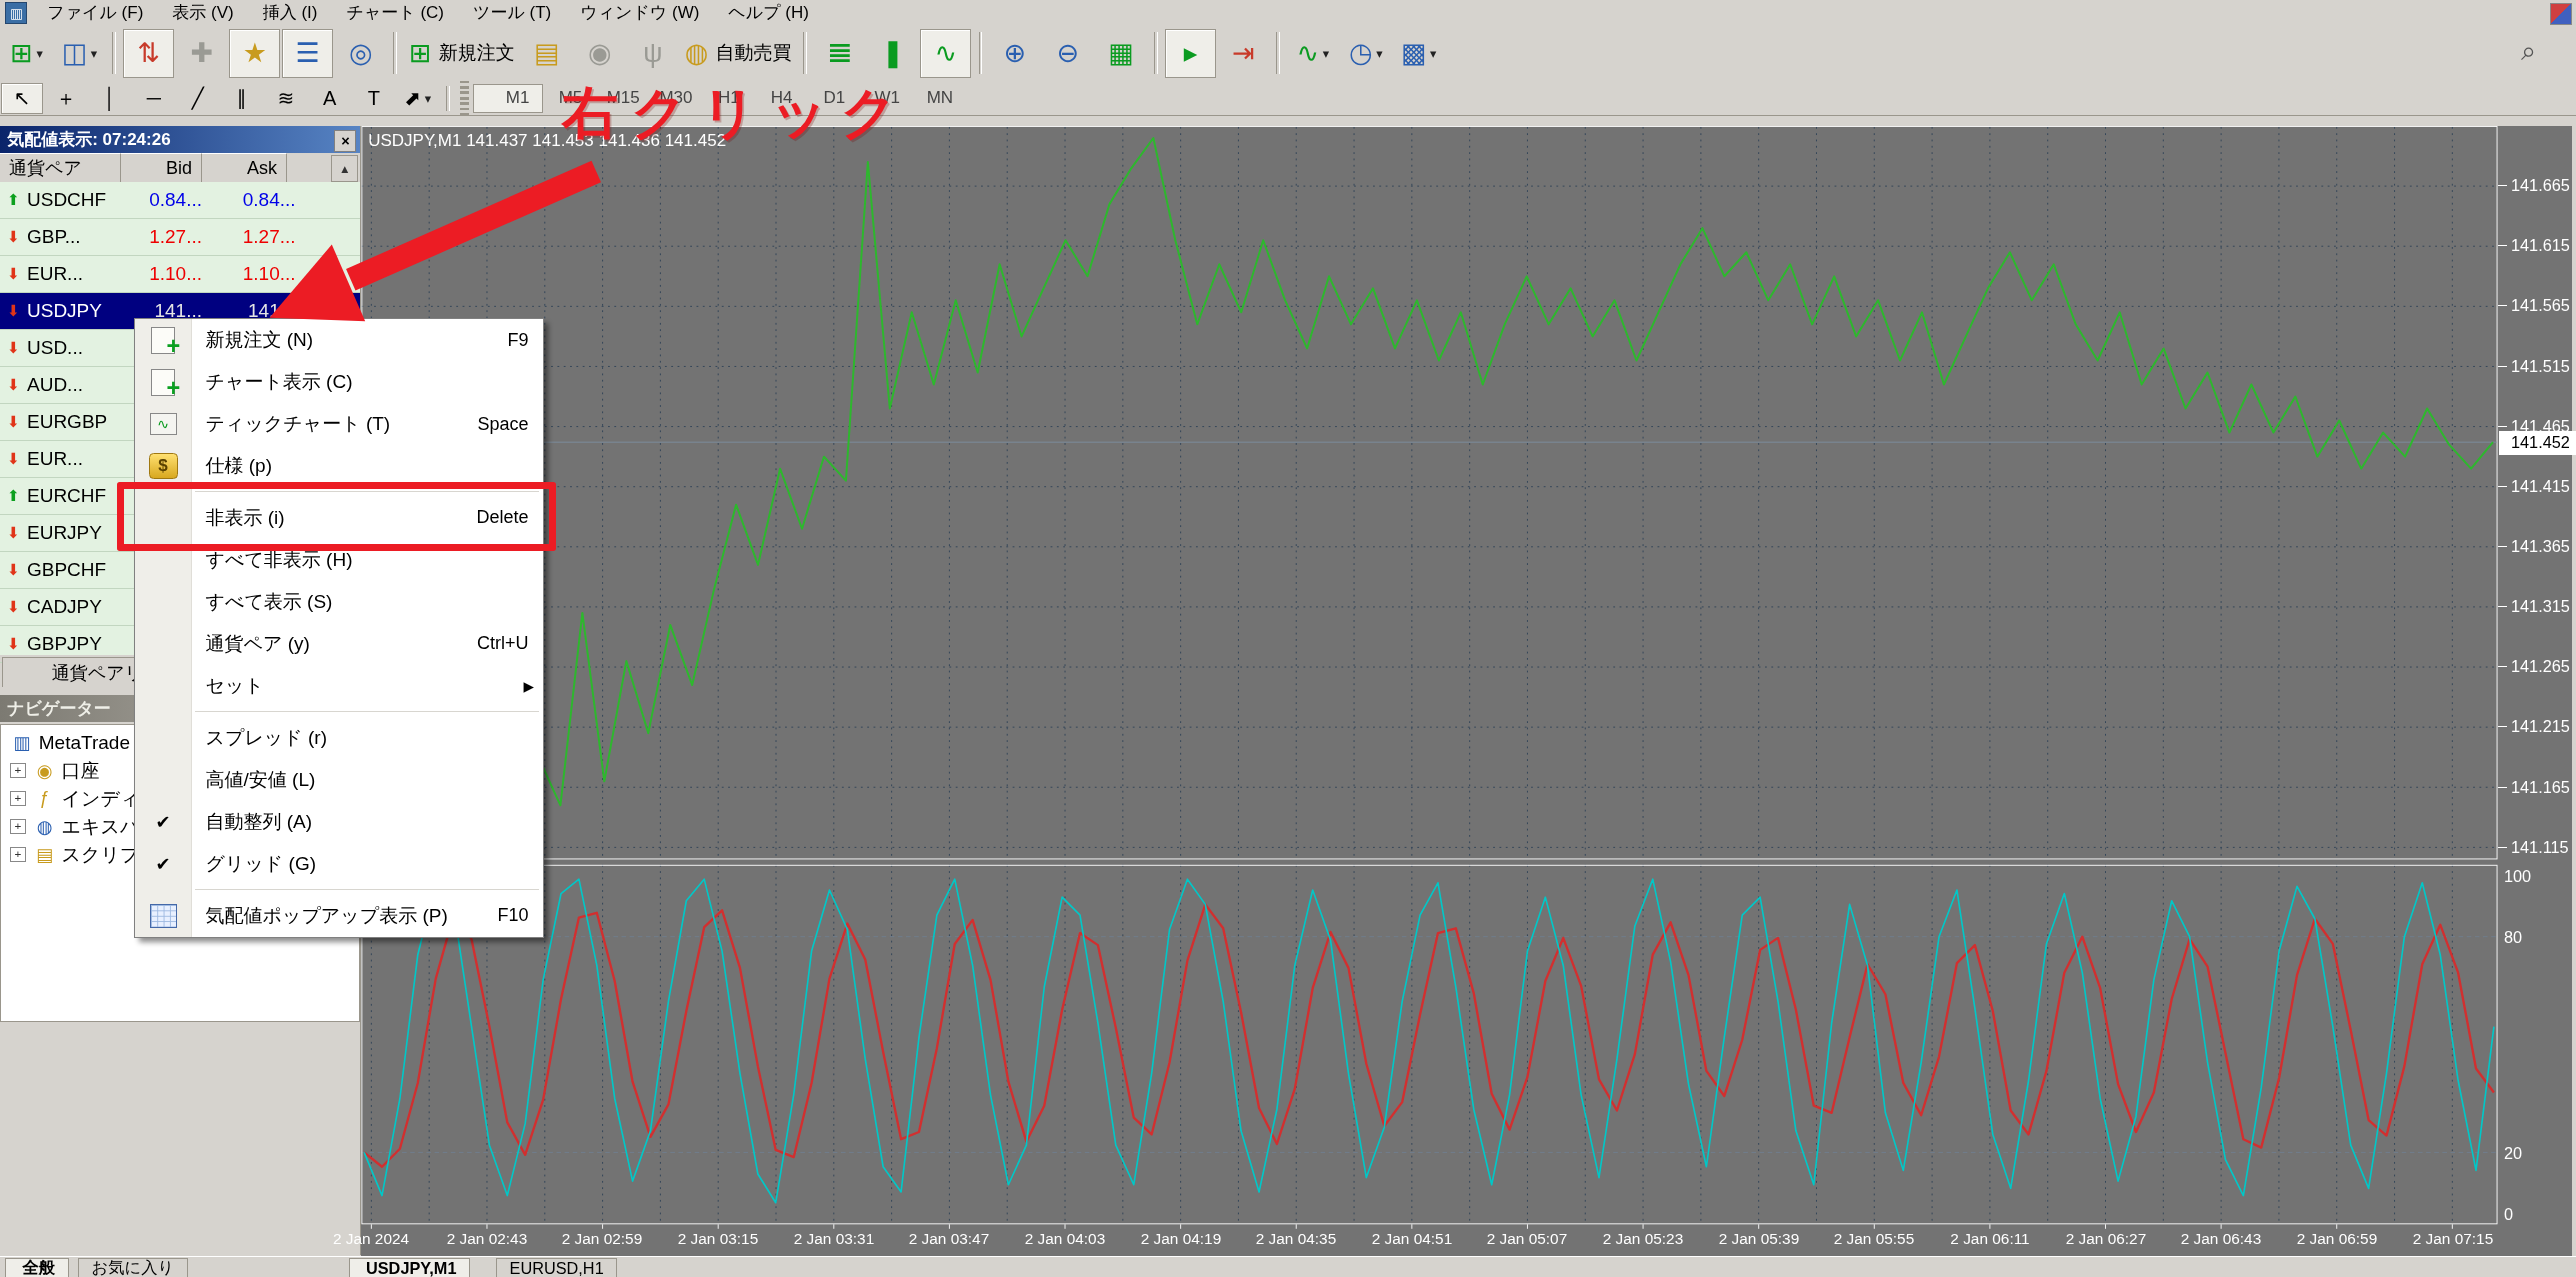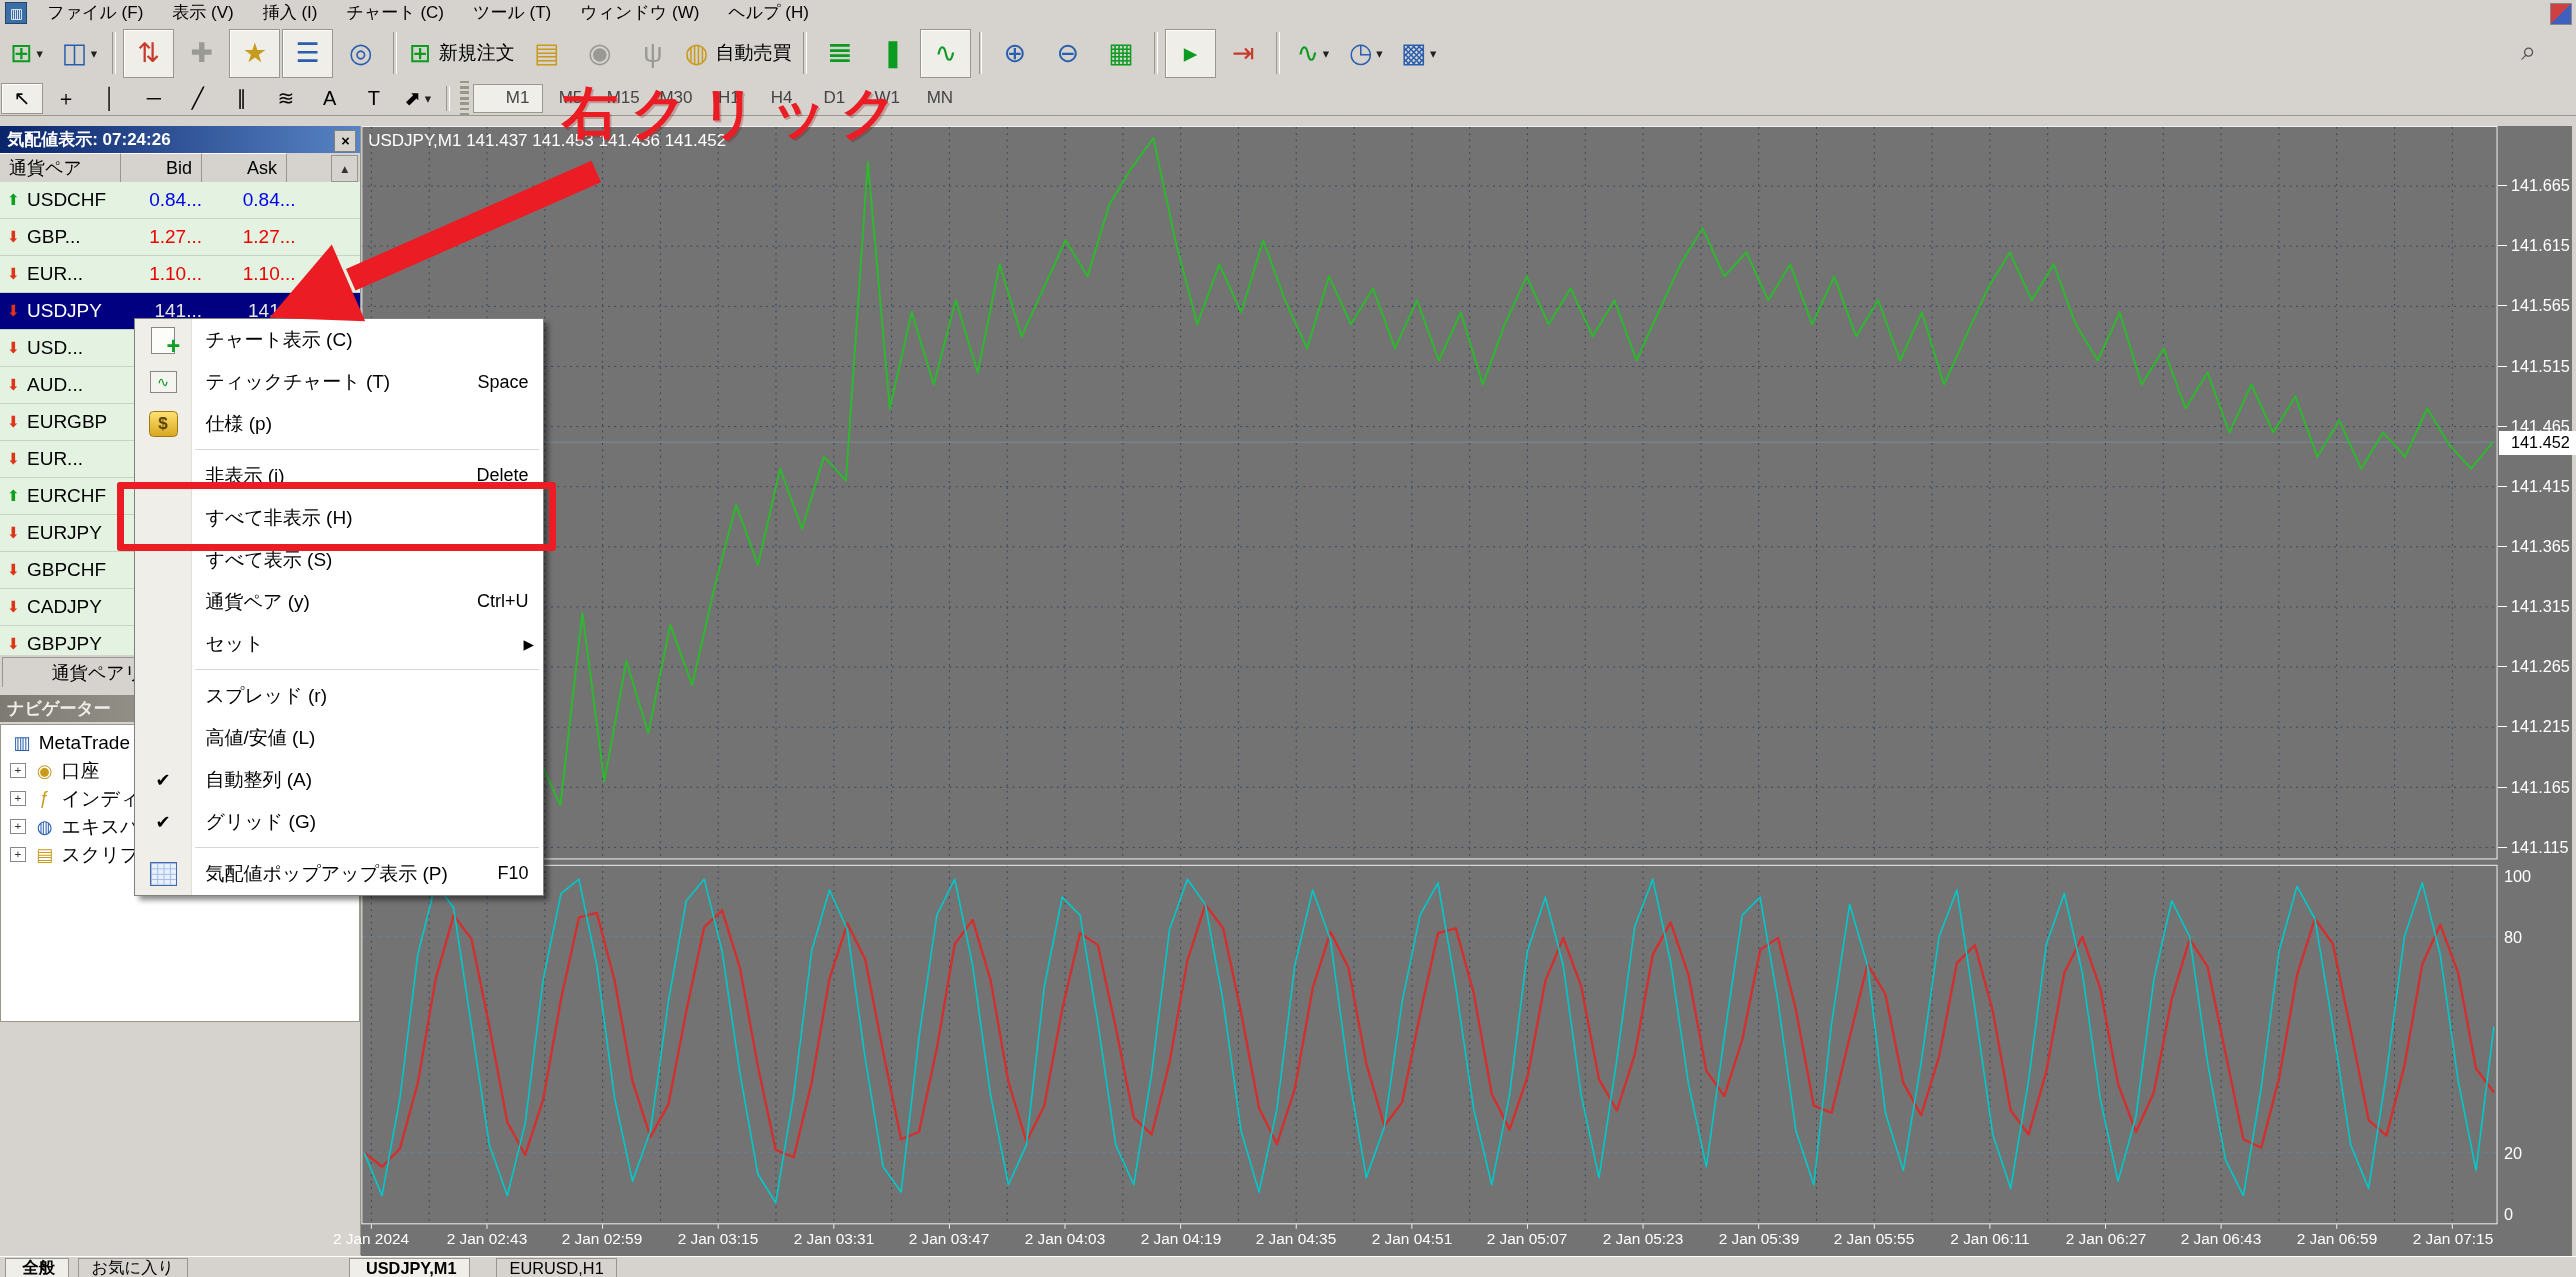--- a/index.html
+++ b/index.html
@@ -539,20 +539,27 @@
 
   <div id="bottom-bar">
       <div class="btab on" style="left: 5.4px;">全般</div>
       <div class="btab" style="left: 78px;">お気に入り</div>
       <div class="btab on" style="left: 349px;">USDJPY,M1</div>
       <div class="btab" style="left: 496px;">EURUSD,H1</div>
     </div>
 
   <div id="ctx-menu">
     <div id="ctx-gutter"></div>
+  <div class="ctx-item">
+        <span class="ctx-ico">
+          <span class="mini-doc"></span>
+        </span>
+        <span class="ctx-label">新規注文 (N)</span>
+        <span class="ctx-short">F9</span>
+      </div>
       <div class="ctx-item">
         <span class="ctx-ico">
           <span class="mini-doc"></span>
         </span>
         <span class="ctx-label">チャート表示 (C)</span>
       </div>
       <div class="ctx-item">
         <span class="ctx-ico">
           <span class="mini-tick">∿</span>
         </span>

